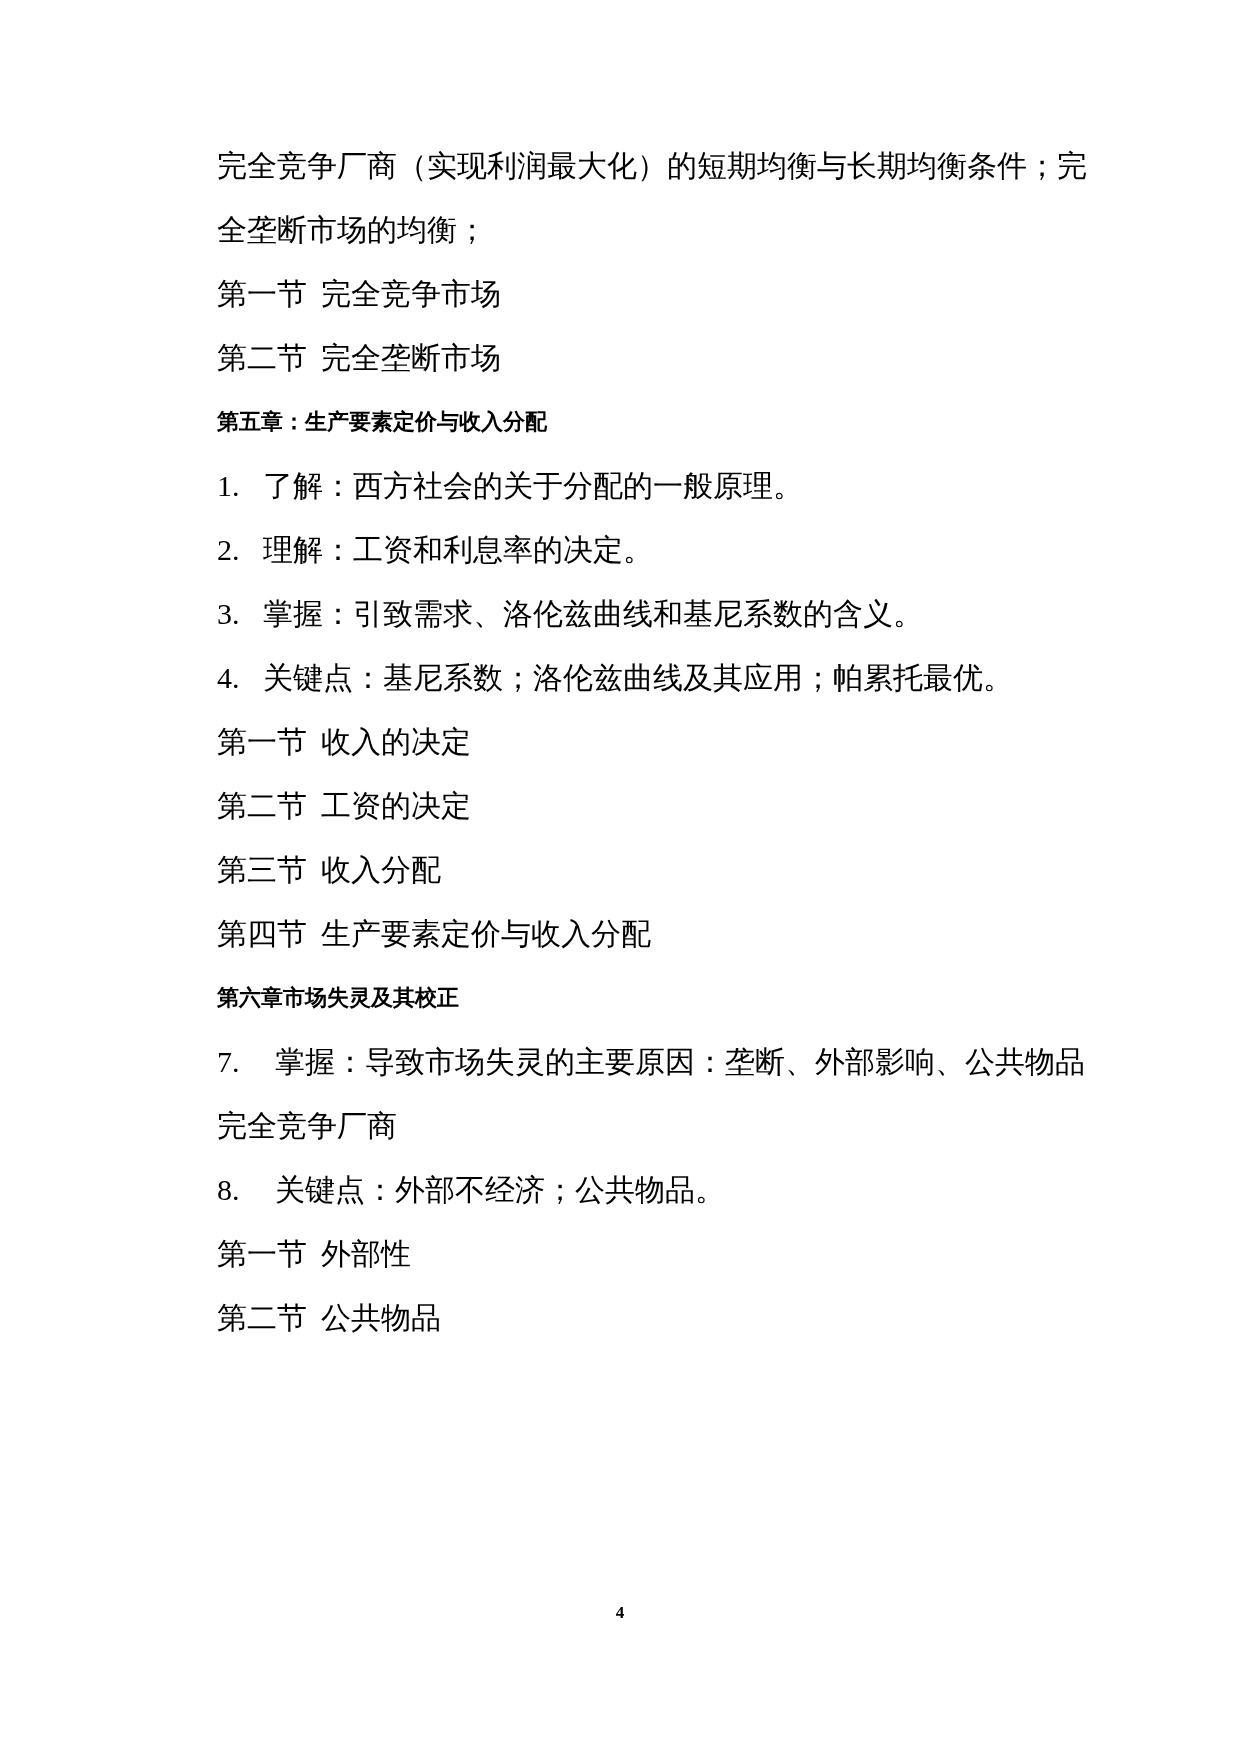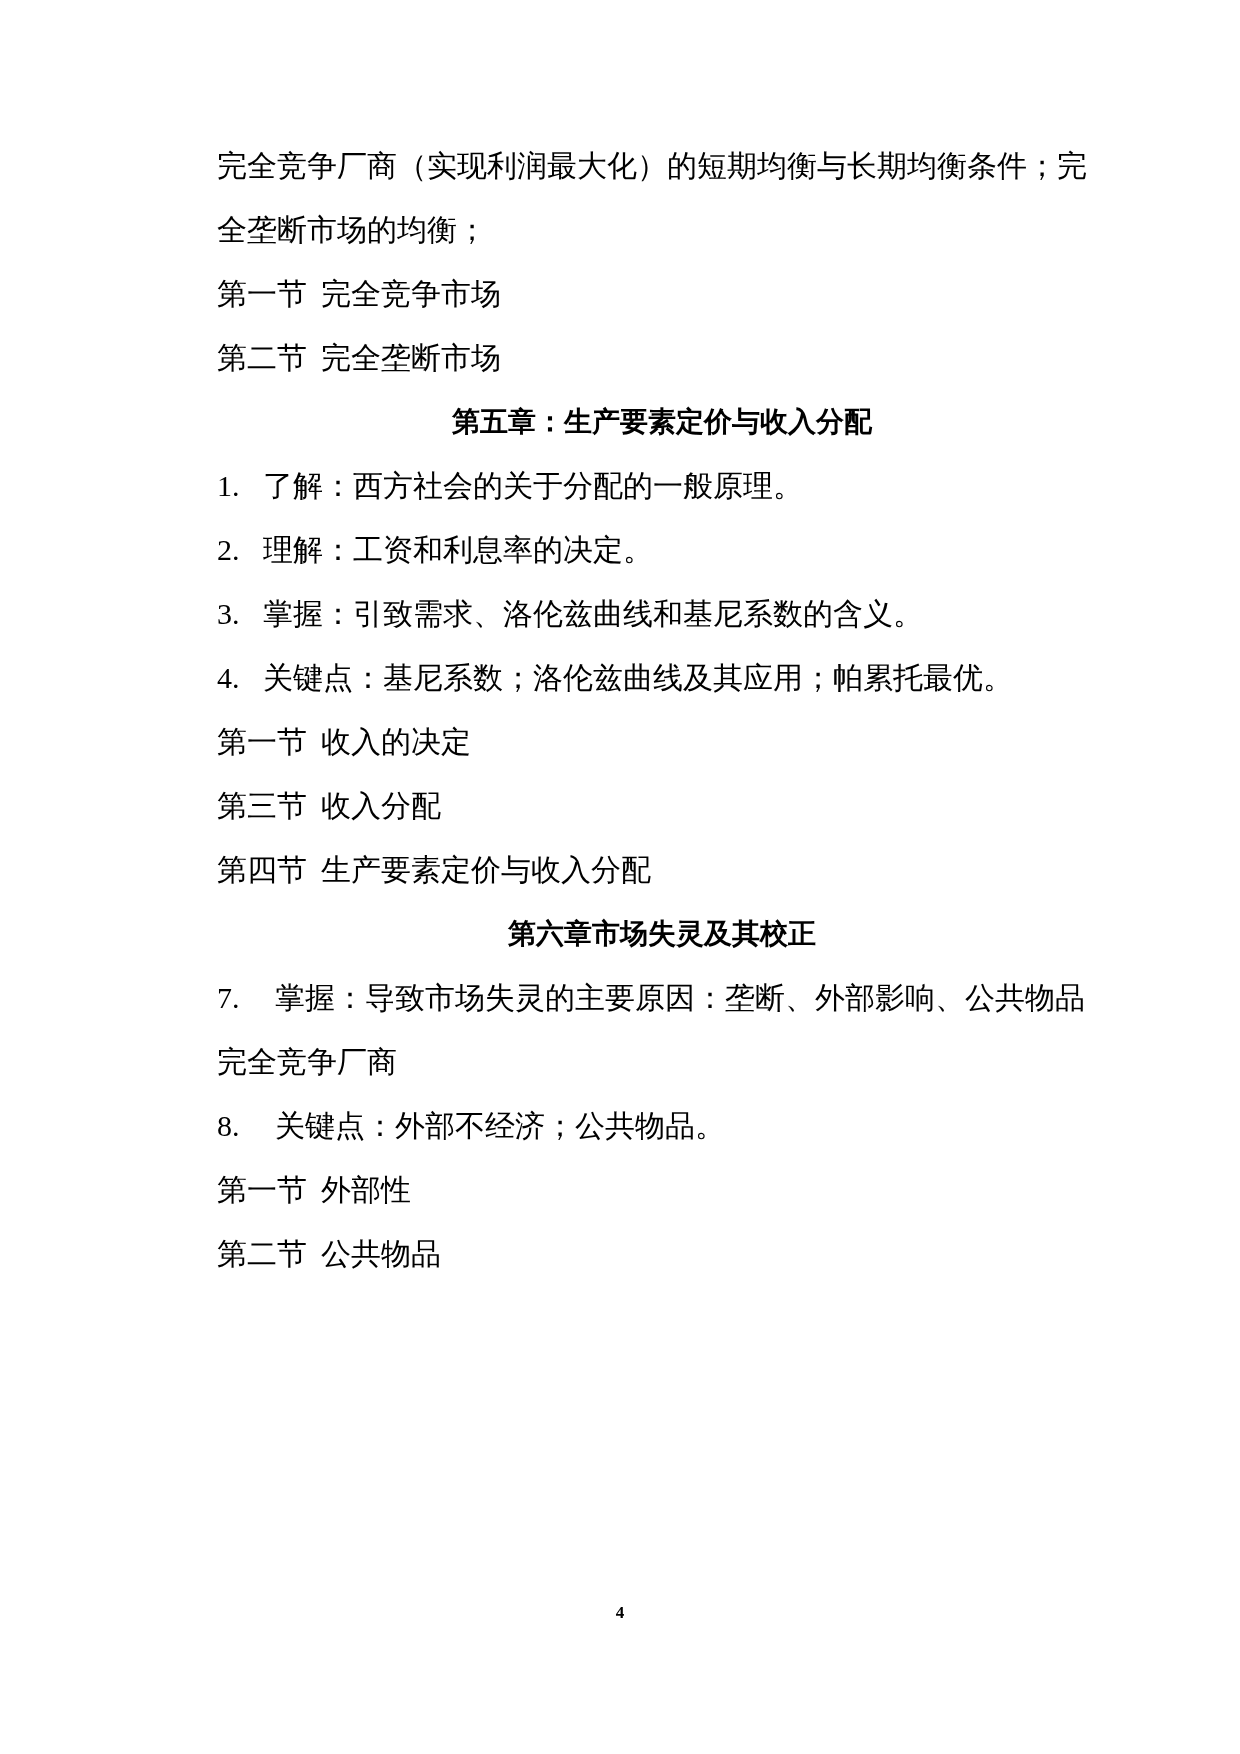--- a/index.html
+++ b/index.html
@@ -25,22 +25,21 @@
   }
   .line {
     height: 64px;
     line-height: 64px;
     font-size: 30px;
     white-space: nowrap;
     letter-spacing: 0;
   }
   .chapter {
     font-weight: bold;
-    font-size: 28px;
-    text-align: center;
+    font-size: 22px;
   }
   .num {
     display: inline-block;
   }
   .num-narrow { width: 46px; }
   .num-wide   { width: 58px; }
   .sec-title { margin-left: 14px; }
   .footer {
     position: absolute;
     top: 1598px;
@@ -66,20 +65,21 @@
     <div class="line"><span>第二节</span><span class="sec-title">完全垄断市场</span></div>
 
     <div class="line chapter">第五章：生产要素定价与收入分配</div>
 
     <div class="line"><span class="num num-narrow">1.</span><span>了解：西方社会的关于分配的一般原理。</span></div>
     <div class="line"><span class="num num-narrow">2.</span><span>理解：工资和利息率的决定。</span></div>
     <div class="line"><span class="num num-narrow">3.</span><span>掌握：引致需求、洛伦兹曲线和基尼系数的含义。</span></div>
     <div class="line"><span class="num num-narrow">4.</span><span>关键点：基尼系数；洛伦兹曲线及其应用；帕累托最优。</span></div>
 
     <div class="line"><span>第一节</span><span class="sec-title">收入的决定</span></div>
+    <div class="line"><span>第二节</span><span class="sec-title">工资的决定</span></div>
     <div class="line"><span>第三节</span><span class="sec-title">收入分配</span></div>
     <div class="line"><span>第四节</span><span class="sec-title">生产要素定价与收入分配</span></div>
 
     <div class="line chapter">第六章市场失灵及其校正</div>
 
     <div class="line"><span class="num num-wide">7.</span><span>掌握：导致市场失灵的主要原因：垄断、外部影响、公共物品</span></div>
     <div class="line">完全竞争厂商</div>
     <div class="line"><span class="num num-wide">8.</span><span>关键点：外部不经济；公共物品。</span></div>
 
     <div class="line"><span>第一节</span><span class="sec-title">外部性</span></div>

